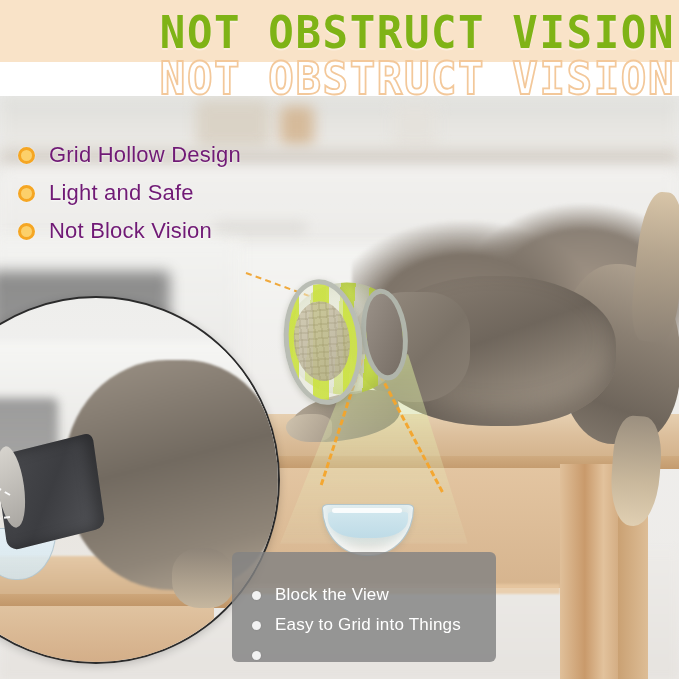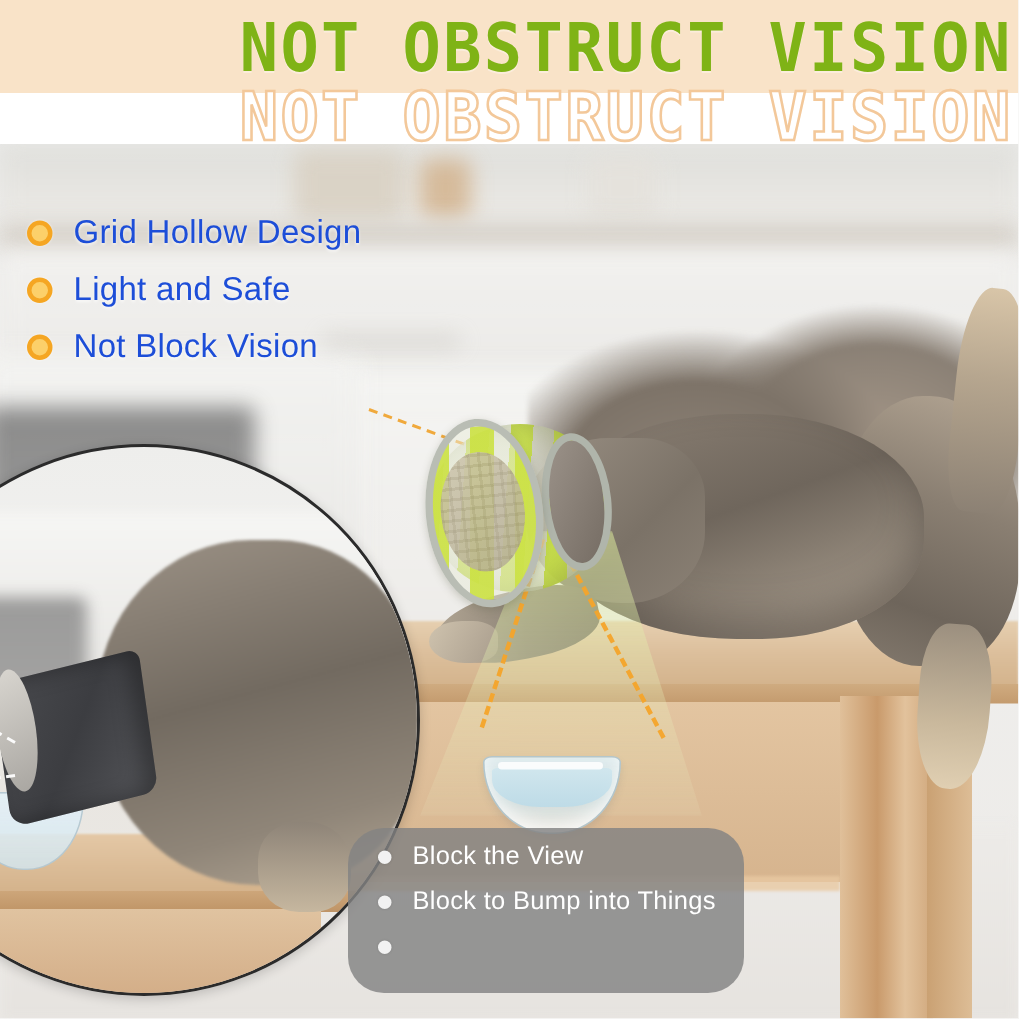--- a/index.html
+++ b/index.html
@@ -279,21 +279,21 @@
   .ring {
     width:17px; height:17px; border-radius:50%;
     border:3px solid #f5a623;
     background:#fcd06a;
     flex:0 0 auto;
     box-shadow:0 0 2px rgba(255,255,255,.6);
   }
   .feat-txt {
     margin-left:14px;
     font-size:22px;
-    color:#1d4ed8;
+    color:#701a75;
     letter-spacing:.2px;
     text-shadow:0 1px 2px rgba(255,255,255,.7);
   }
 
   
   .inset {
     position:absolute; left:-88px; top:296px;
     width:368px; height:368px;
     border-radius:50%;
     border:2px solid #2b2b2b;
@@ -359,22 +359,22 @@
     position:absolute; height:0; border-top:2px dashed #ffffff;
     transform-origin:left center; opacity:.95;
   }
   .in-ray-1 { left:96px; top:196px; width:130px; transform:rotate(-150deg); }
   .in-ray-2 { left:96px; top:218px; width:112px; transform:rotate(172deg); }
 
   
   .con-box {
     position:absolute; left:232px; top:552px; width:264px; height:110px;
     background:rgba(130,130,130,.82);
-    border-radius:24px;
-    padding:4px 0 0 0;
+    border-radius:6px;
+    padding:28px 0 0 0;
   }
   .con-row { display:flex; align-items:center; height:30px; padding-left:20px; }
   .dot {
     width:9px; height:9px; border-radius:50%;
     background:#f2f2f2; flex:0 0 auto;
     box-shadow:0 0 2px rgba(0,0,0,.12);
   }
   .con-txt {
     margin-left:14px; font-size:17px; color:#ffffff; letter-spacing:.2px;
   }
@@ -467,20 +467,20 @@
     <div class="in-ray in-ray-2"></div>
   </div>
 
   <div class="con-box">
     <div class="con-row">
       <span class="dot"></span>
       <span class="con-txt">Block the View</span>
     </div>
     <div class="con-row">
       <span class="dot"></span>
-      <span class="con-txt">Block to Bump into Things</span>
+      <span class="con-txt">Easy to Grid into Things</span>
     </div>
     <div class="con-row">
       <span class="dot"></span>
     </div>
   </div>
 
 </div>
 
 </body></html>

